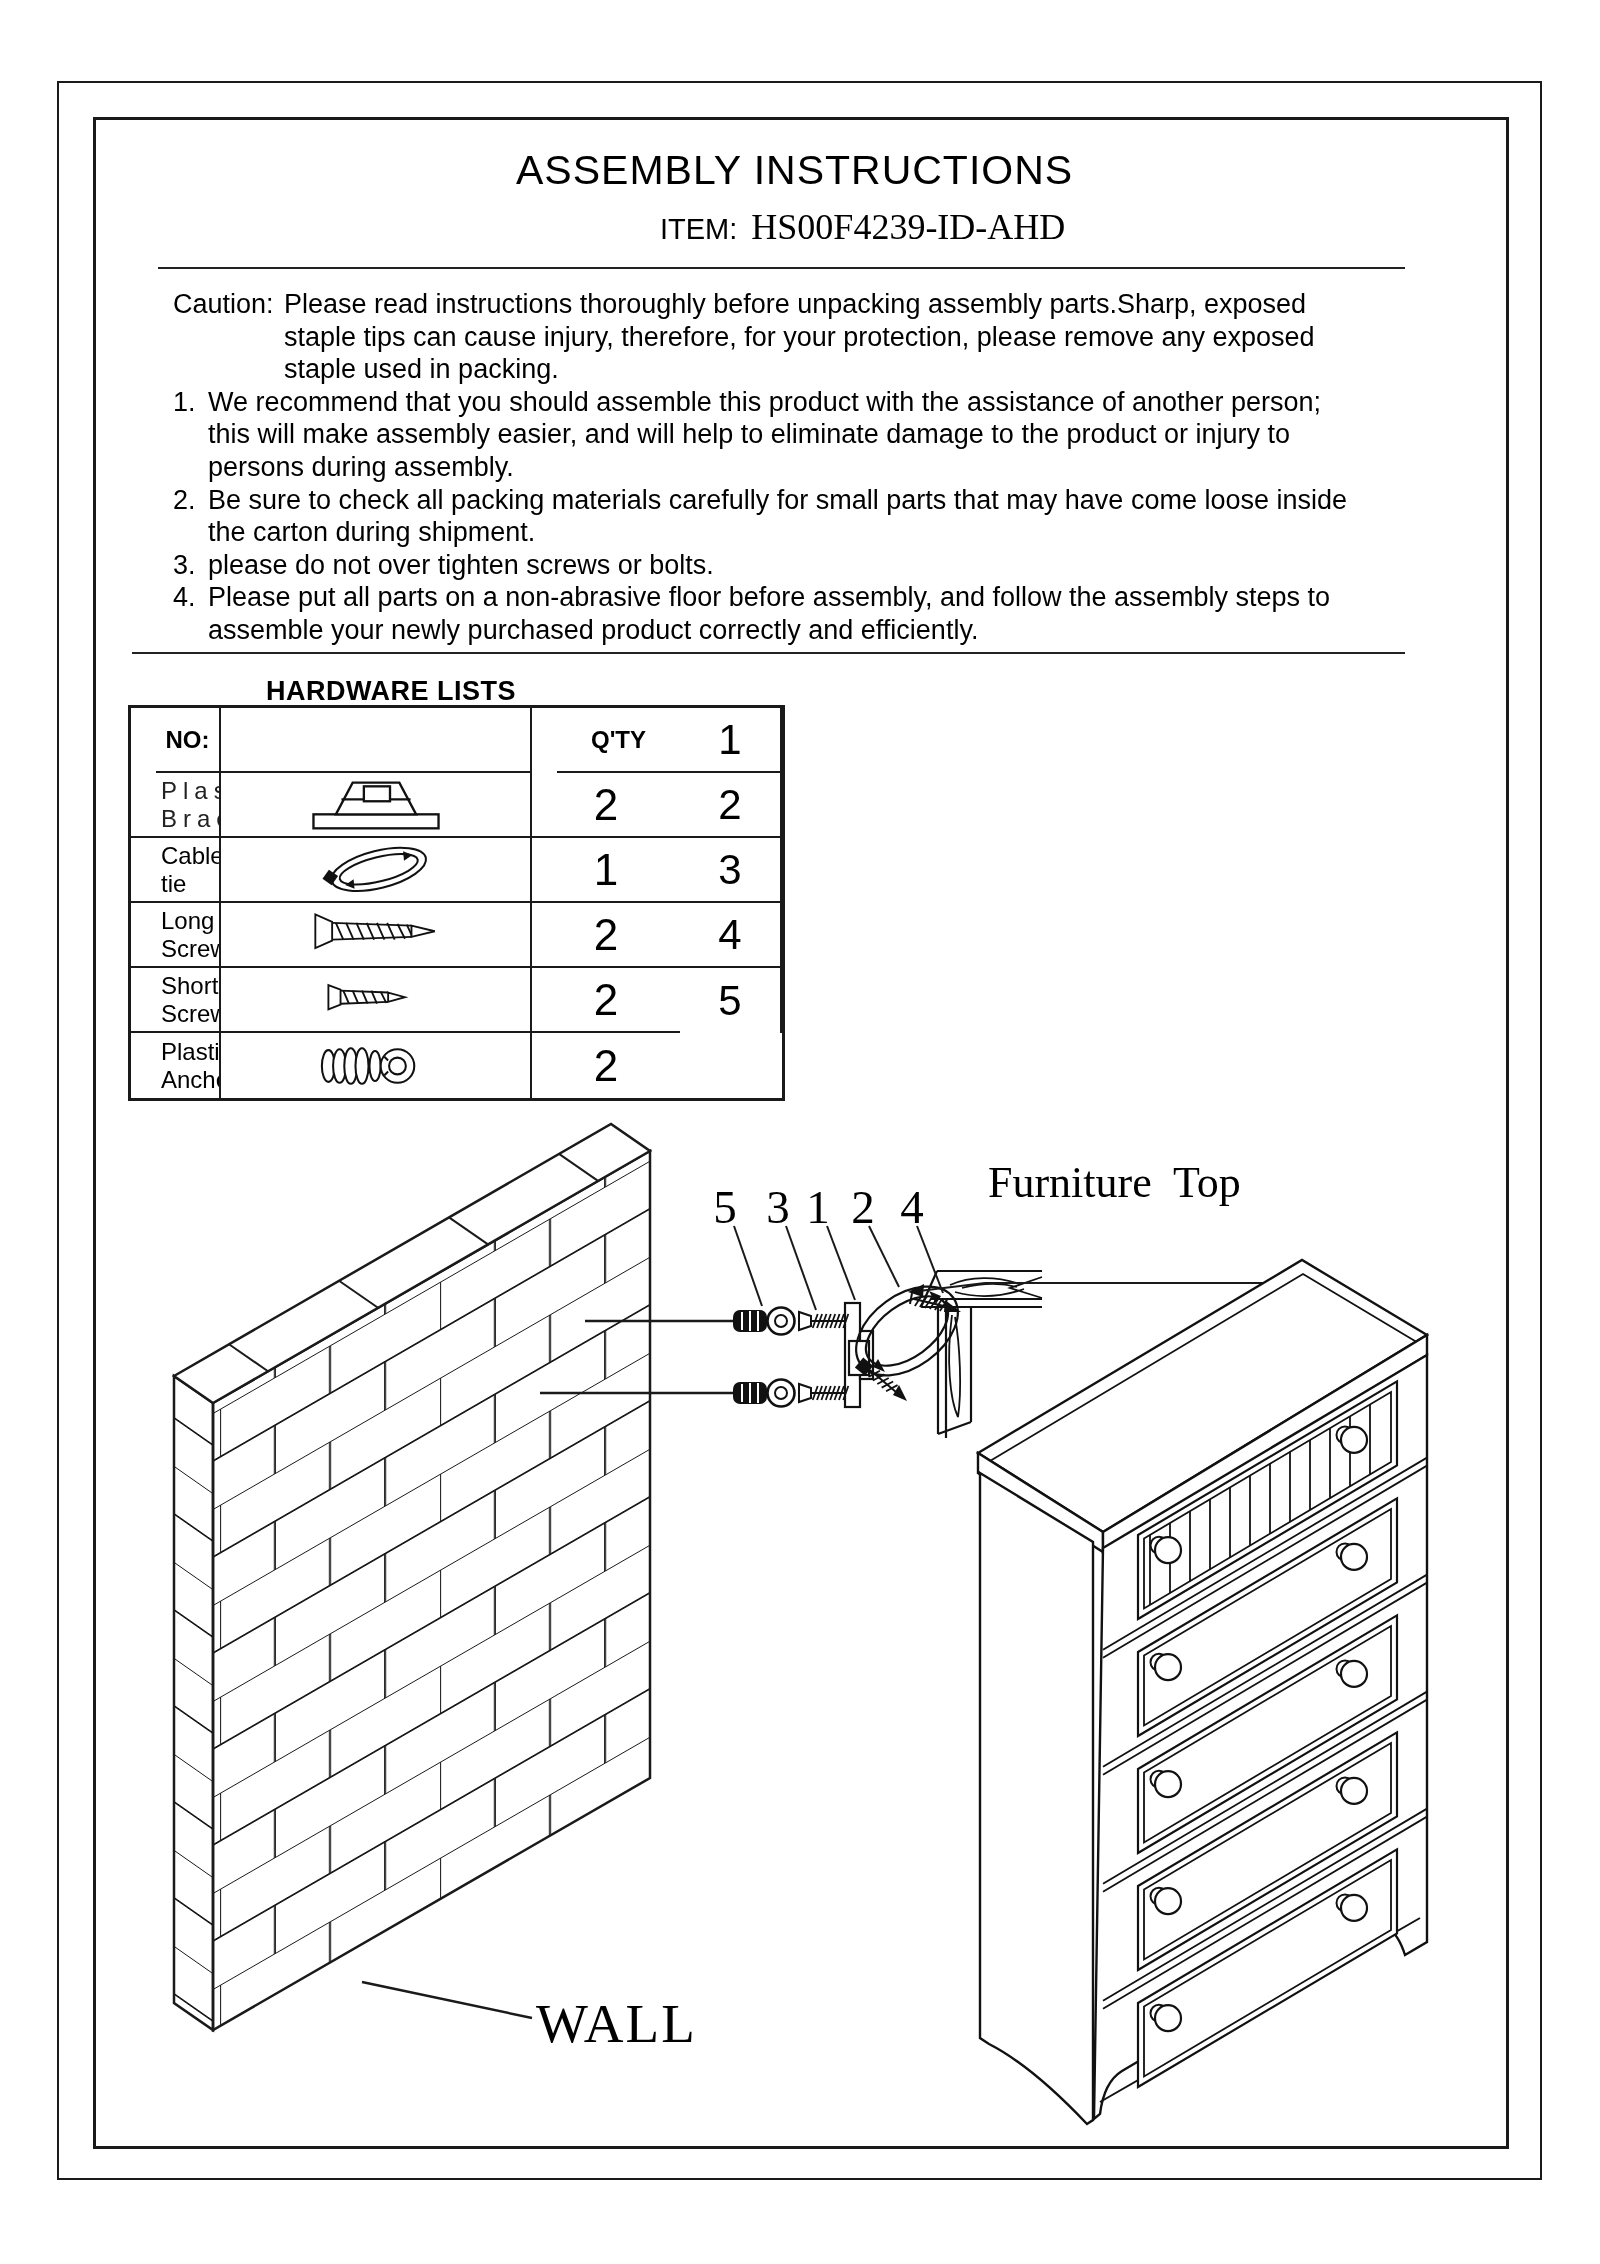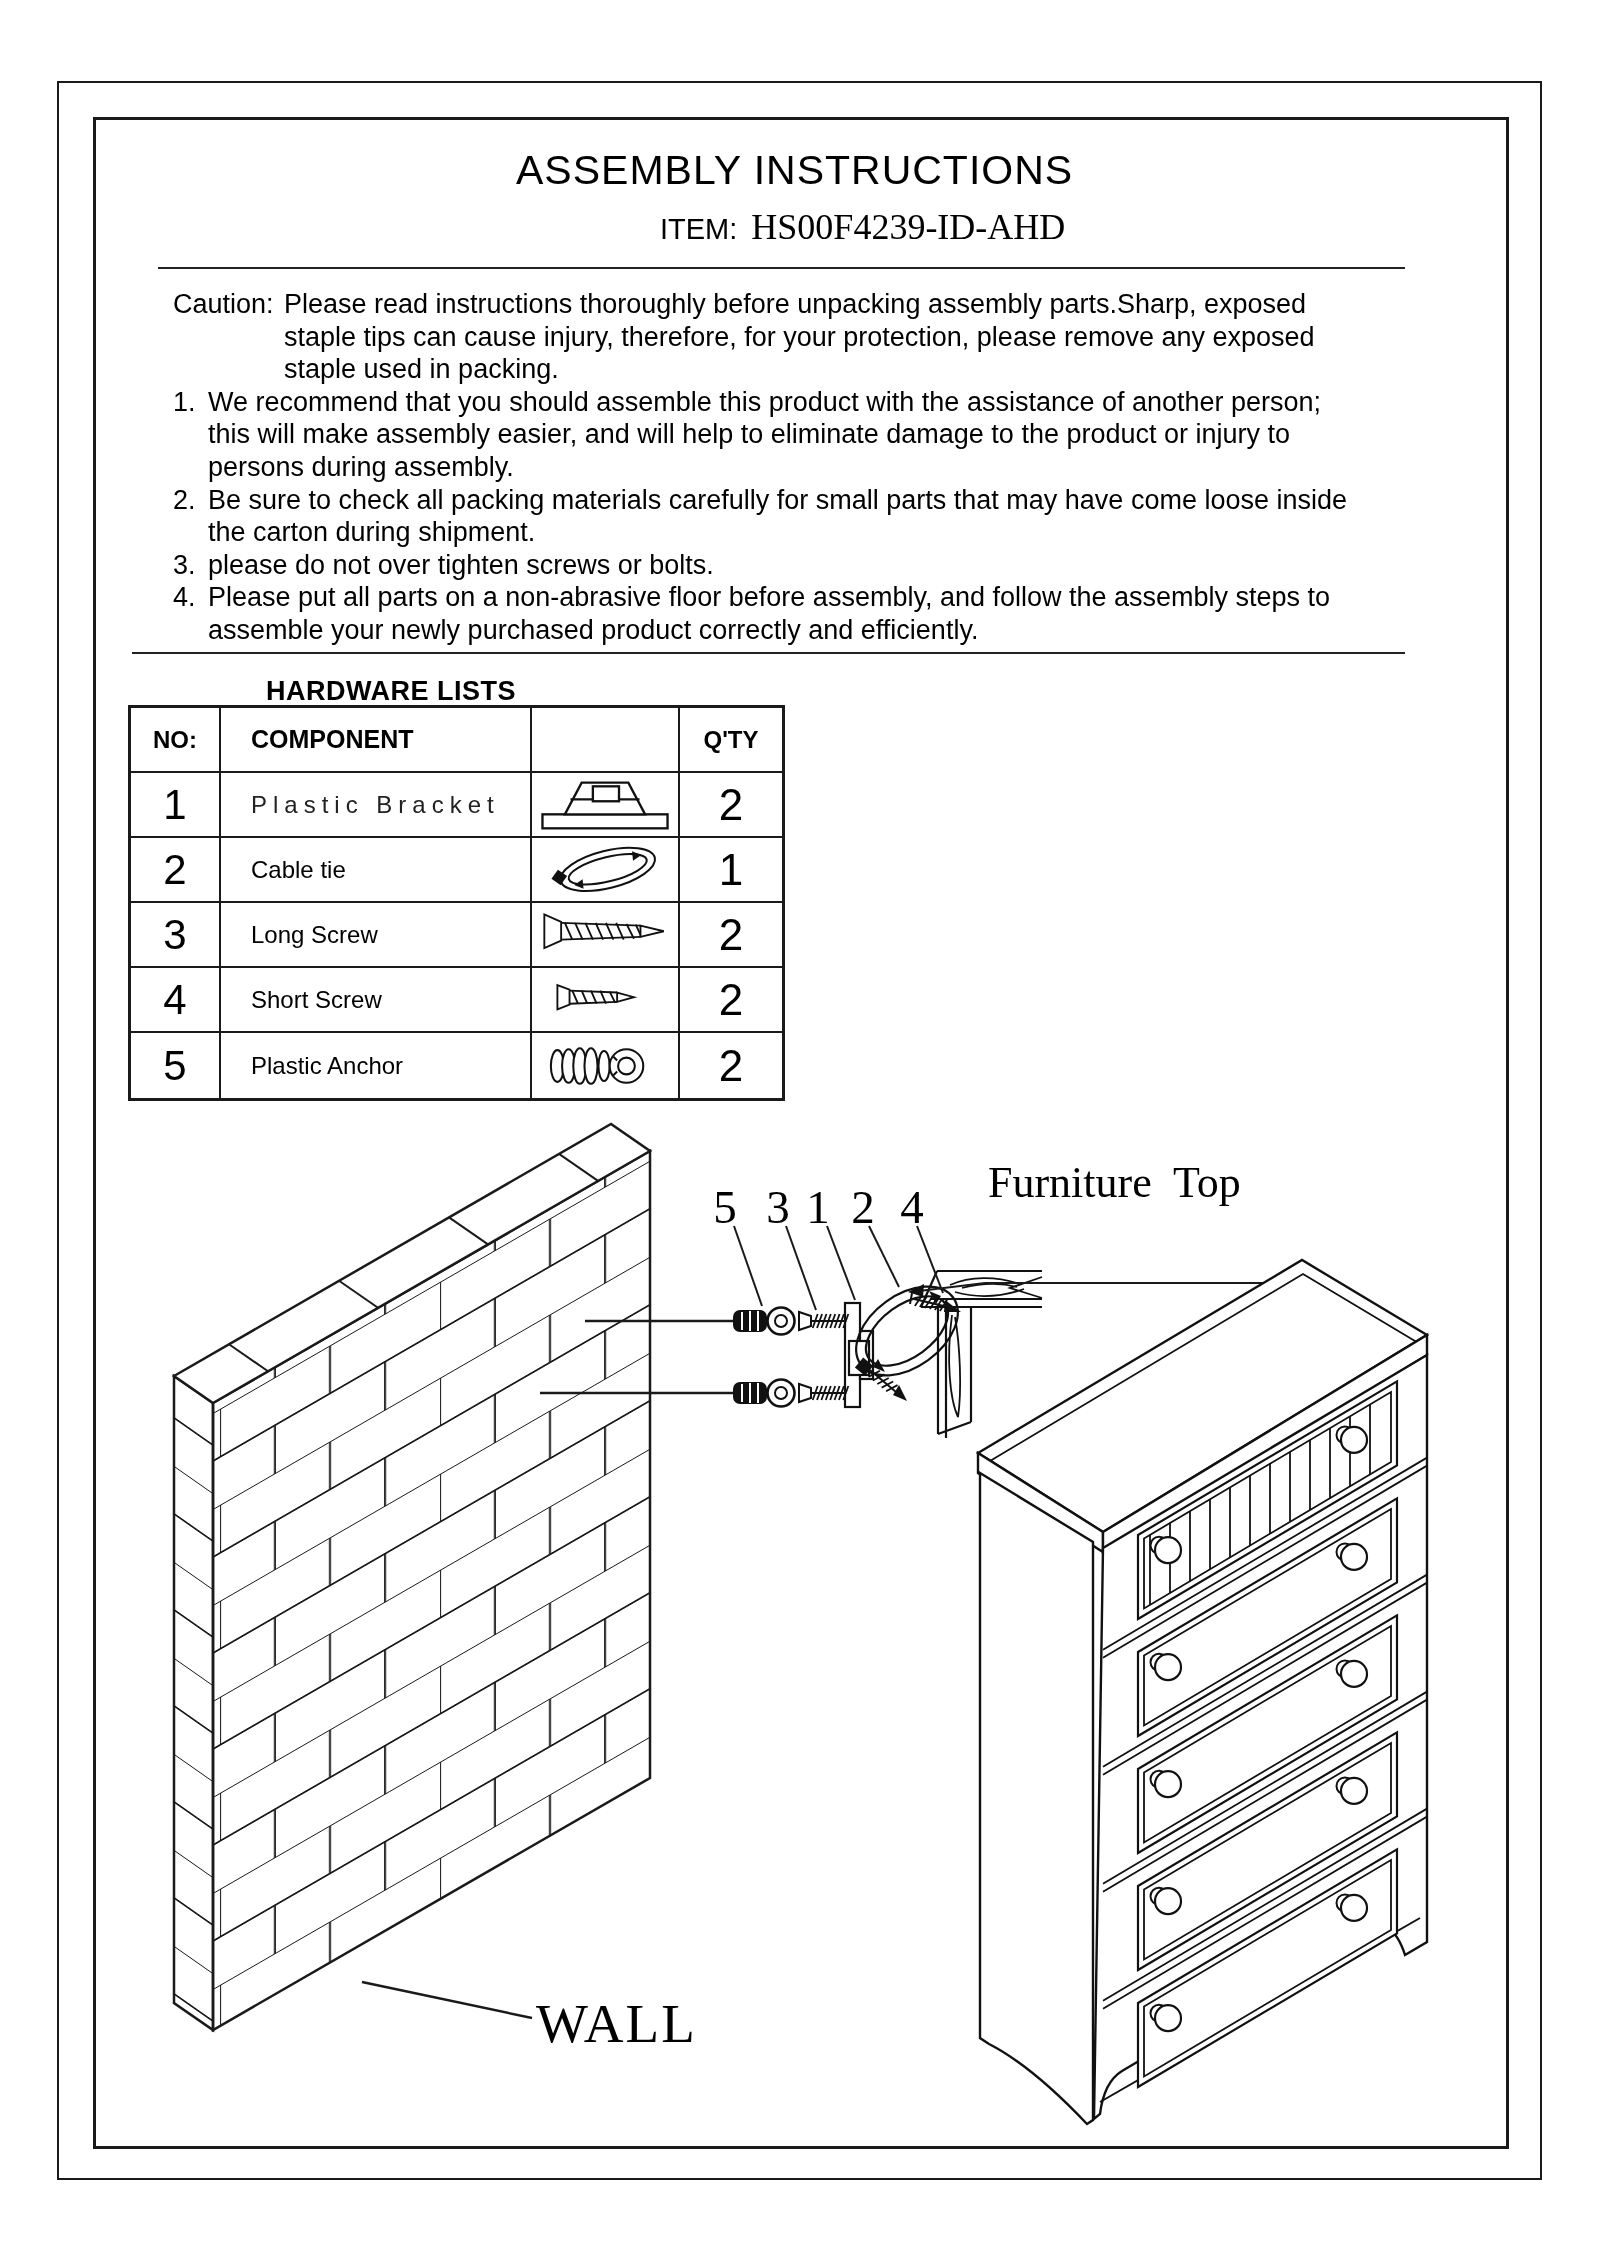--- a/index.html
+++ b/index.html
@@ -26,21 +26,21 @@
   .hw-title{position:absolute;left:266px;top:676px;font-size:27px;font-weight:bold;letter-spacing:.5px;}
   .hw-table{position:absolute;left:128px;top:705px;display:grid;
         grid-template-columns:90px 311px 148px 102px;grid-auto-rows:65px;
         border:3px solid #1a1a1a;}
   .hw-cell{border-right:2px solid #1a1a1a;border-bottom:2px solid #1a1a1a;
         display:flex;align-items:center;justify-content:center;overflow:hidden;}
   .hw-cell.last-col{border-right:none;}
   .hw-cell.last-row{border-bottom:none;}
   .hw-cell.comp{justify-content:flex-start;padding-left:30px;
         font-family:Liberation Sans, sans-serif;font-size:24px;}
-  .hw-head{font-weight:bold;font-size:24px;}
+  .hw-head{font-weight:bold;font-size:24px;margin-left:25px;}
   .hw-head.comp{font-family:"Liberation Sans",sans-serif;font-size:25px;}
   .hw-no{font-size:42px;}
   .hw-qty{font-size:44px;}
   .comp-spaced{letter-spacing:6px;font-size:23px;color:#222;}
   .hw-icon svg{display:block;}
   #diagram{position:absolute;left:0;top:0;}
   .dlabel{position:absolute;font-family:"Liberation Serif",serif;white-space:pre;}
   .dnum{width:44px;text-align:center;font-size:47px;}
   .ft-label{left:988px;top:1157px;font-size:44px;}
   .wall-label{left:536px;top:1992px;font-size:55px;letter-spacing:2px;}
@@ -75,21 +75,20 @@
     <p class="para item"><span class="plabel">4.</span><span>Please put all parts on a non-abrasive floor before assembly, and follow the assembly steps to
 assemble your newly purchased product correctly and efficiently.</span></p>
   </div>
 
   <div class="hr hr2"></div>
 
   <div class="hw-title">HARDWARE LISTS</div>
 
   <div class="hw-table">
     <div class="hw-cell hw-head">NO:</div>
-    <div class="hw-cell hw-head comp">COMPONENT</div>
     <div class="hw-cell"></div>
     <div class="hw-cell hw-head last-col">Q'TY</div>
 
     <div class="hw-cell hw-no">1</div>
     <div class="hw-cell comp comp-spaced">Plastic Bracket</div>
     <div class="hw-cell hw-icon">
       <span>
         <svg width="140" height="60" viewBox="0 0 150 64" fill="none" stroke="#111" stroke-width="2.5">
           <rect x="8" y="42" width="134" height="15" fill="#fff"></rect>
           <polygon points="32,42 50,8 100,8 118,42" fill="#fff"></polygon>

